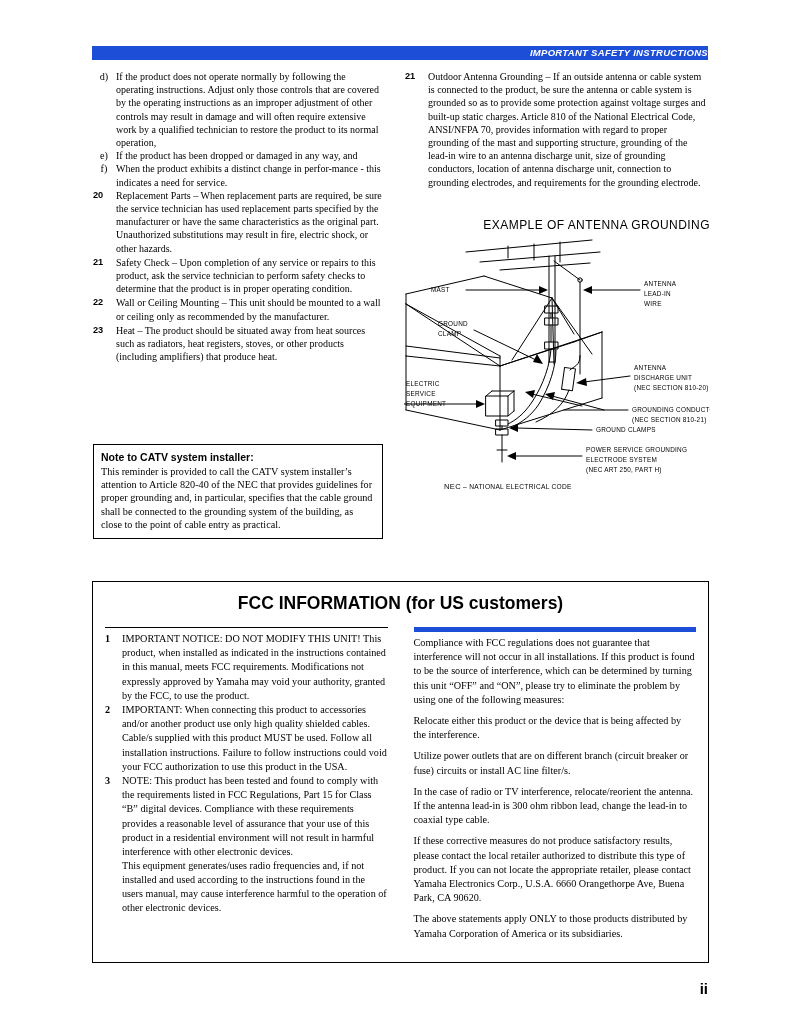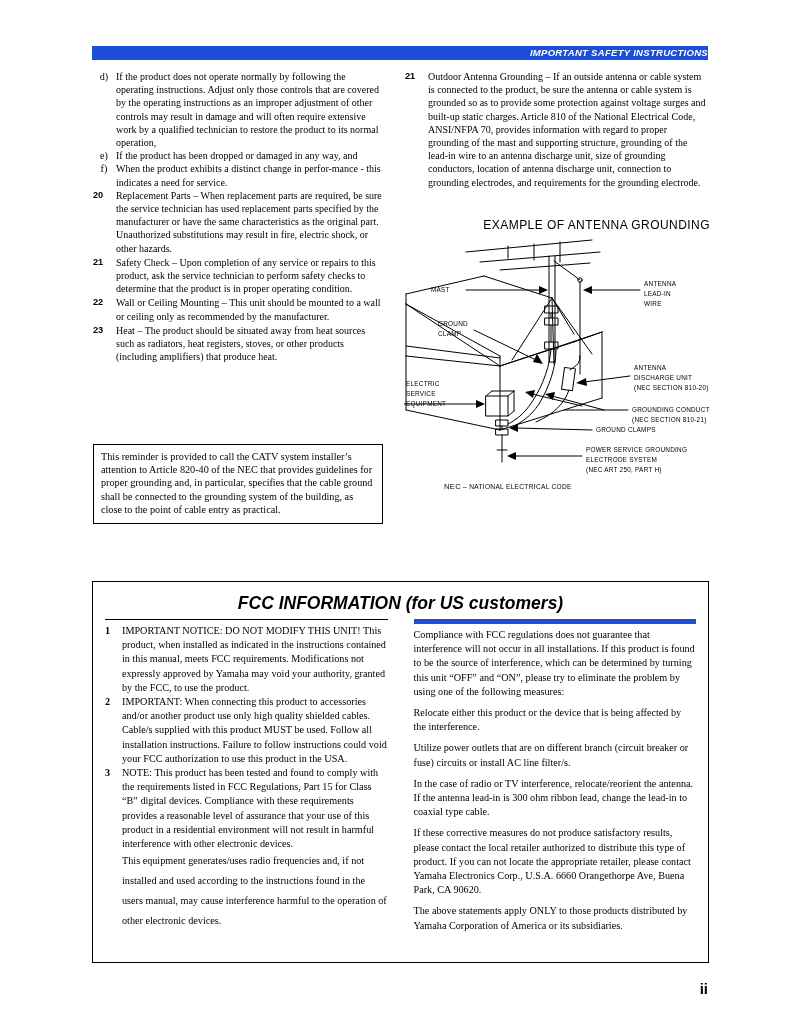--- a/index.html
+++ b/index.html
@@ -131,22 +131,21 @@
     width: 617px; height: 382px;
     border: 1px solid #000000;
     padding: 10px 12px 8px 12px;
   }
   .fcc-title {
     font-family: "Liberation Sans", sans-serif;
     font-weight: bold;
     font-size: 17.5px;
     text-align: center;
     line-height: 22px;
-    margin-bottom: 5px;
-    font-style: italic;
+    margin-bottom: 13px;
   }
   .fcc-cols {
     display: flex;
     gap: 26px;
   }
   .fcc-col {
     flex: 1 1 0;
     min-width: 0;
   }
   .fcc-col.left-col { border-top: 1px solid #000000; padding-top: 4px; }
@@ -168,21 +167,21 @@
   }
   .fcc-text b { font-weight: normal; }
   .fcc-para {
     font-size: 10.2px;
     line-height: 14.2px;
     margin-bottom: 7px;
   }
   .fcc-para:last-child { margin-bottom: 0; }
   .fcc-sub {
     font-size: 10.2px;
-    line-height: 20px;
+    line-height: 14px;
   }
 
   
   .page-num {
     position: absolute;
     right: 92px; bottom: 40px;
     font-family: "Liberation Sans", sans-serif;
     font-weight: bold;
     font-size: 15px;
     line-height: 1;
@@ -226,20 +225,21 @@
       <div class="item-num">22</div>
       <div class="item-body">Wall or Ceiling Mounting – This unit should be mounted to a wall or ceiling only as recommended by the manufacturer.</div>
     </div>
     <div class="item">
       <div class="item-num">23</div>
       <div class="item-body">Heat – The product should be situated away from heat sources such as radiators, heat registers, stoves, or other products (including amplifiers) that produce heat.</div>
     </div>
   </div>
 
   <div class="catv-box">
+    <div class="catv-title">Note to CATV system installer:</div>
     <div class="catv-body">This reminder is provided to call the CATV system installer’s attention to Article 820-40 of the NEC that provides guidelines for proper grounding and, in particular, specifies that the cable ground shall be connected to the grounding system of the building, as close to the point of cable entry as practical.</div>
   </div>
 
   <div class="col-right">
     <div class="item">
       <div class="item-num">21</div>
       <div class="item-body">Outdoor Antenna Grounding – If an outside antenna or cable system is connected to the product, be sure the antenna or cable system is grounded so as to provide some protection against voltage surges and built-up static charges. Article 810 of the National Electrical Code, ANSI/NFPA 70, provides information with regard to proper grounding of the mast and supporting structure, grounding of the lead-in wire to an antenna discharge unit, size of grounding conductors, location of antenna discharge unit, connection to grounding electrodes, and requirements for the grounding electrode.</div>
     </div>
   </div>
 

